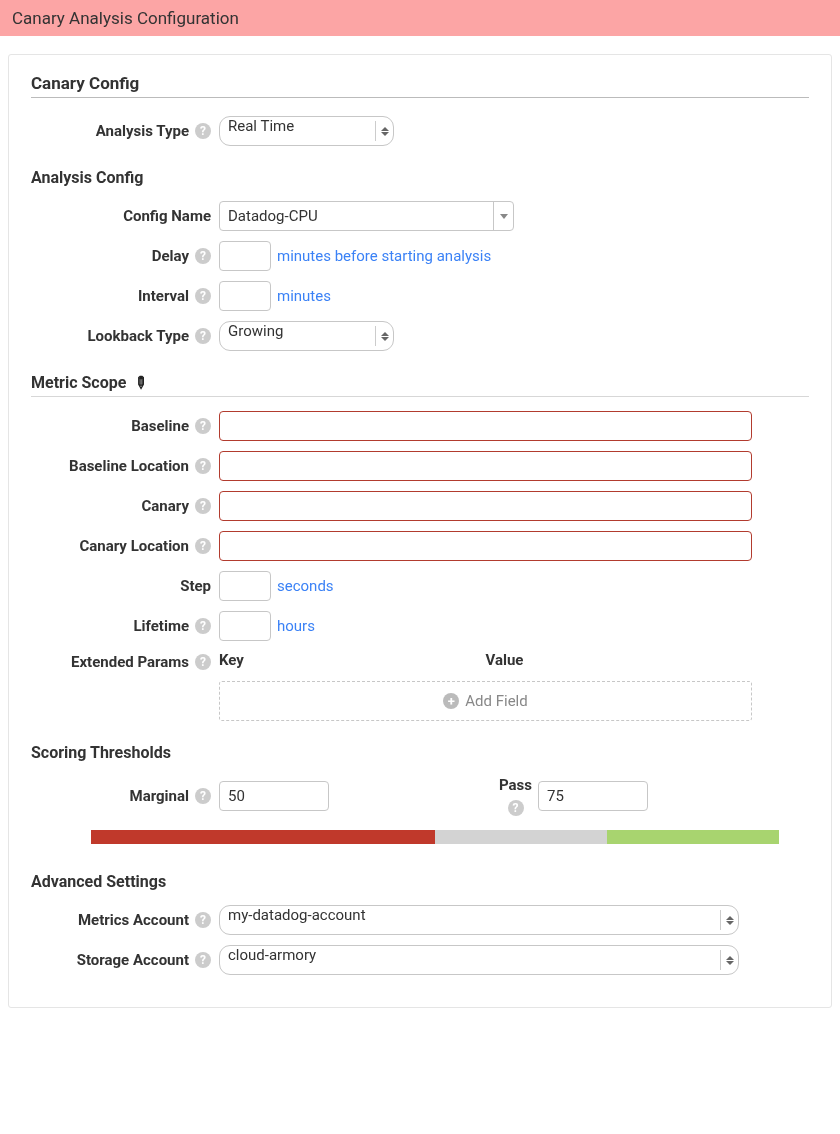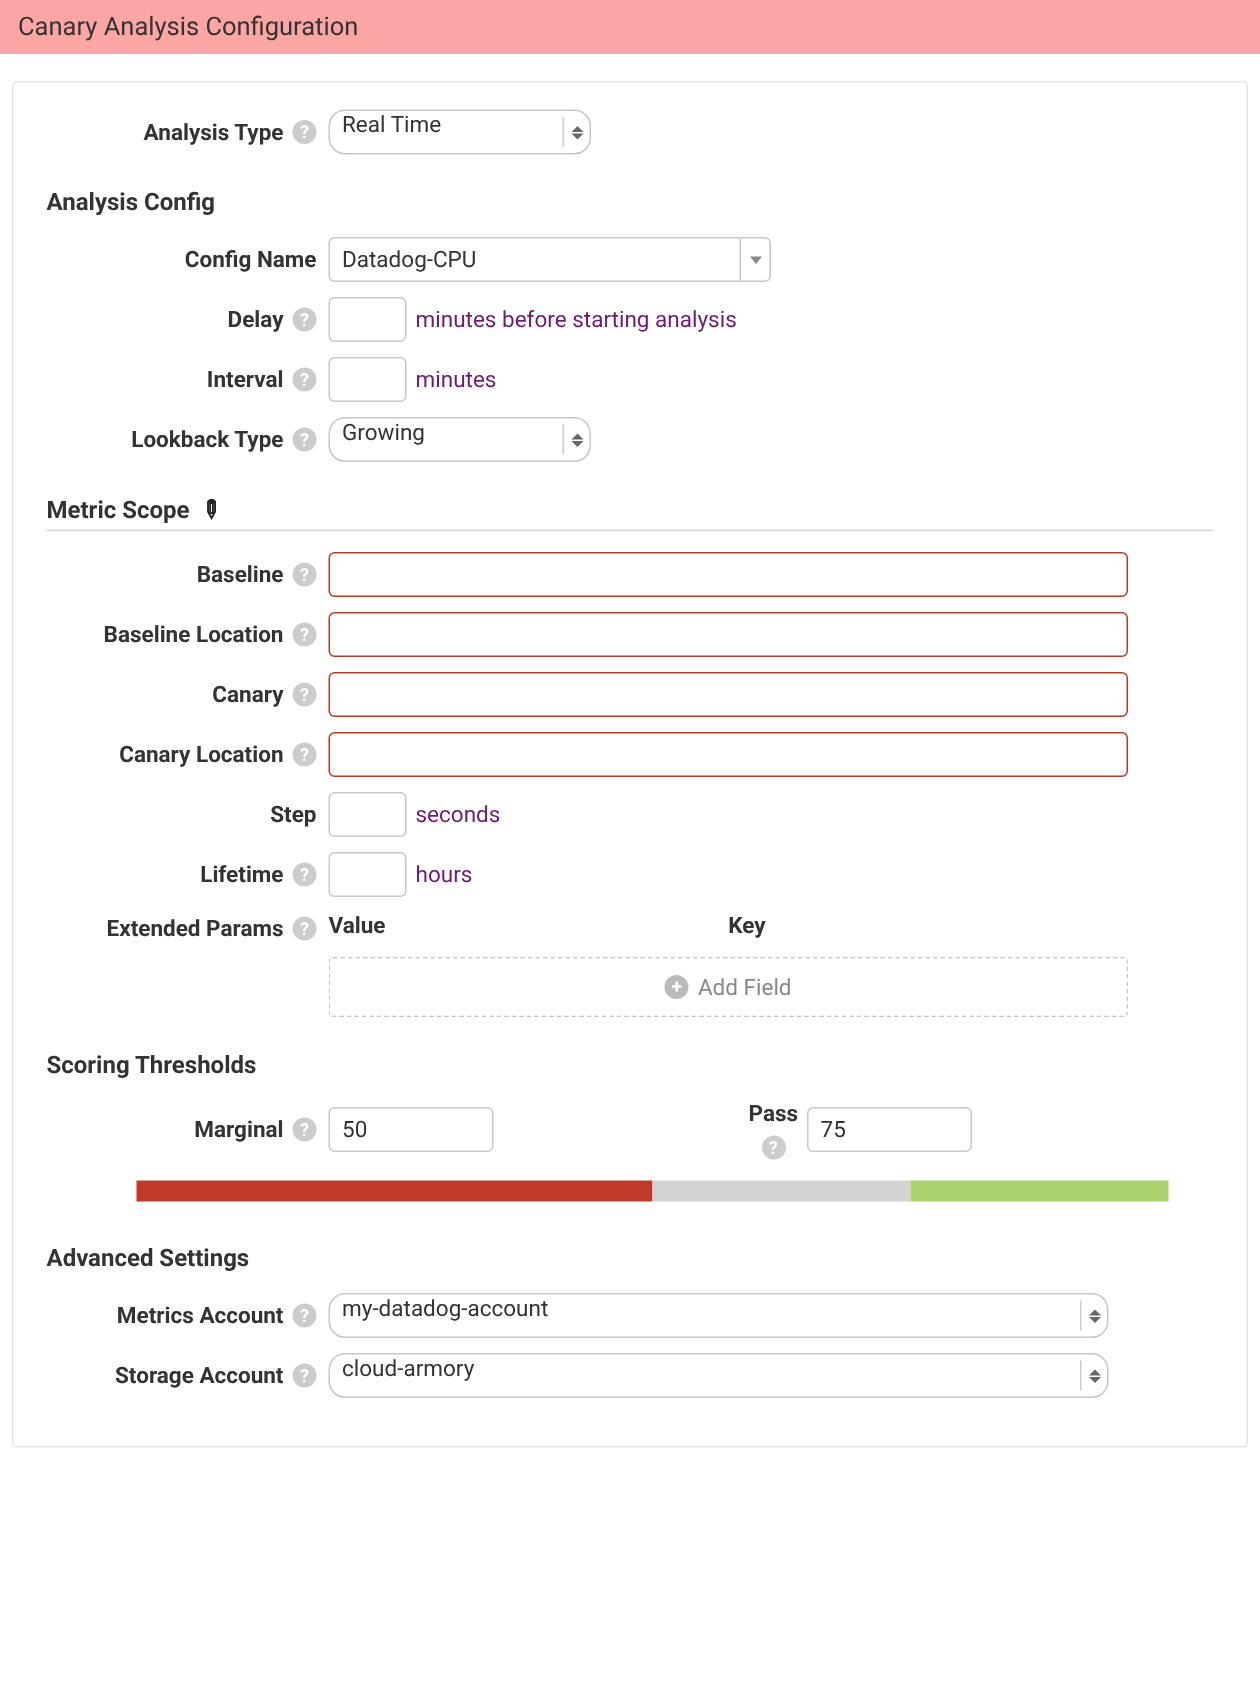--- a/index.html
+++ b/index.html
@@ -135,21 +135,21 @@
   }
   .combo .caret-box .tri {
     width: 0; height: 0;
     border-left: 4px solid transparent;
     border-right: 4px solid transparent;
     border-top: 5px solid #888;
   }
   .input-small { width: 52px; }
   .suffix {
     font-size: 15px;
-    color: #701a75;
+    color: #3b82f6;
   }
   .wand-icon {
     display: inline-block;
     transform: rotate(45deg);
     font-size: 16px;
     margin-left: 4px;
     color: #222;
   }
   .error-input {
     flex: 1;
@@ -233,20 +233,21 @@
     border: 1.5px solid #b23b2e;
   }
 </style>
 </head>
 <body>
 
 <div class="page-header">Canary Analysis Configuration</div>
 
 <div class="card">
 
+  <div class="section-title">Canary Config</div>
 
   <div class="form-row">
     <div class="label-cell">
       <span>Analysis Type</span>
       <span class="help-icon">?</span>
     </div>
     <div class="value-cell">
       <div class="select-box" style="width:175px">
         <span>Real Time</span>
         <span class="spinner">
@@ -376,22 +377,22 @@
       <span class="suffix">hours</span>
     </div>
   </div>
 
   <div class="form-row" style="align-items:flex-start">
     <div class="label-cell" style="padding-top:2px">
       <span>Extended Params</span>
       <span class="help-icon">?</span>
     </div>
     <div class="kv-header">
+      <span>Key</span>
       <span>Value</span>
-      <span>Key</span>
     </div>
   </div>
 
   <div class="form-row">
     <div class="label-cell"></div>
     <div class="add-box">
       <span class="plus-icon">+</span>
       <span>Add Field</span>
     </div>
   </div>

